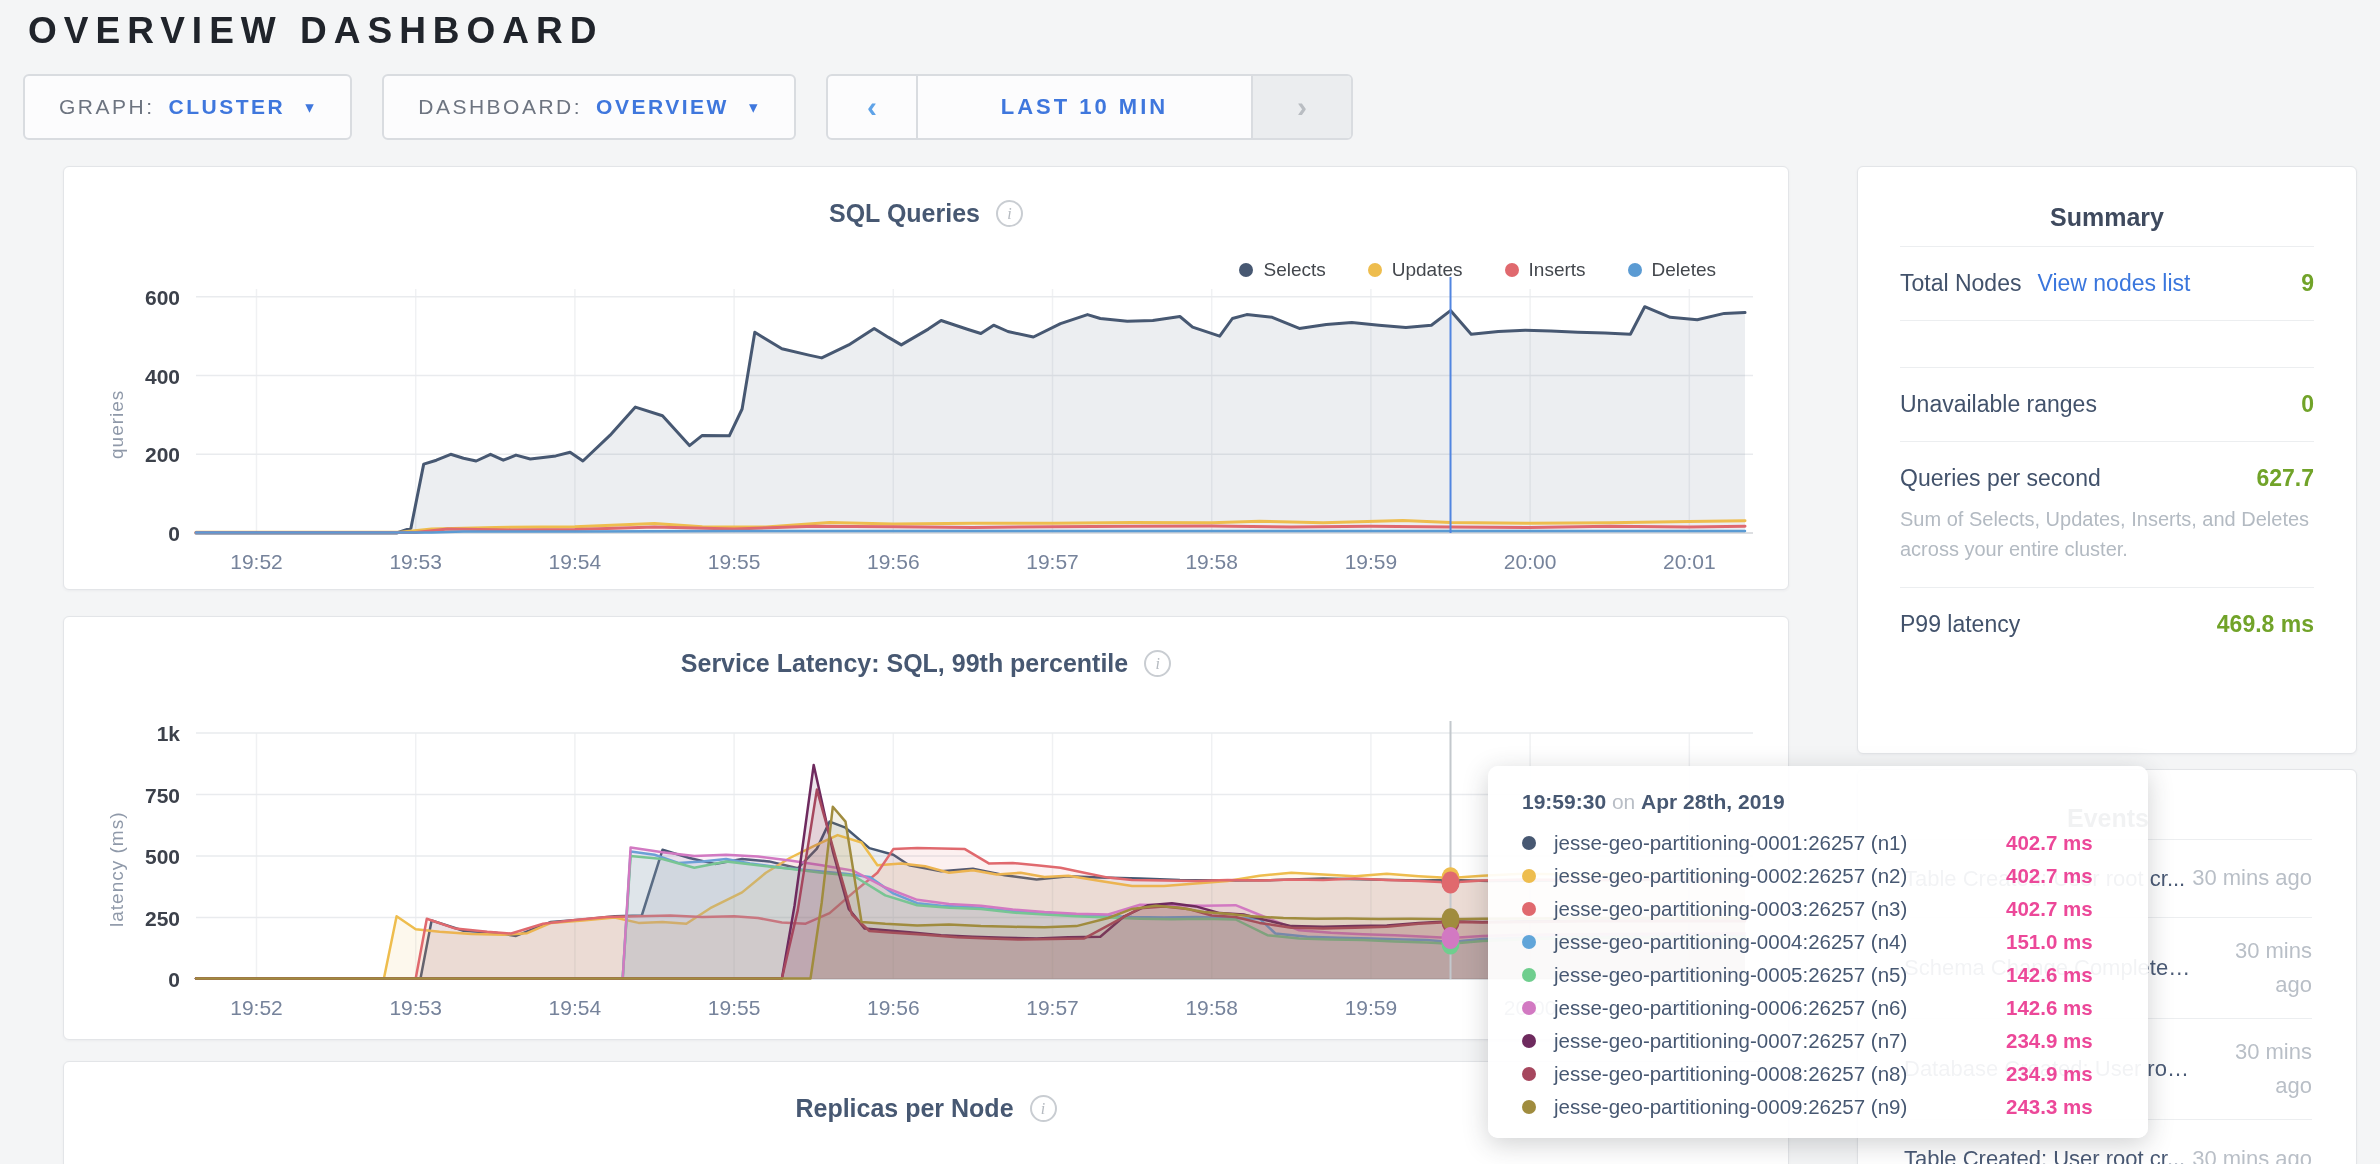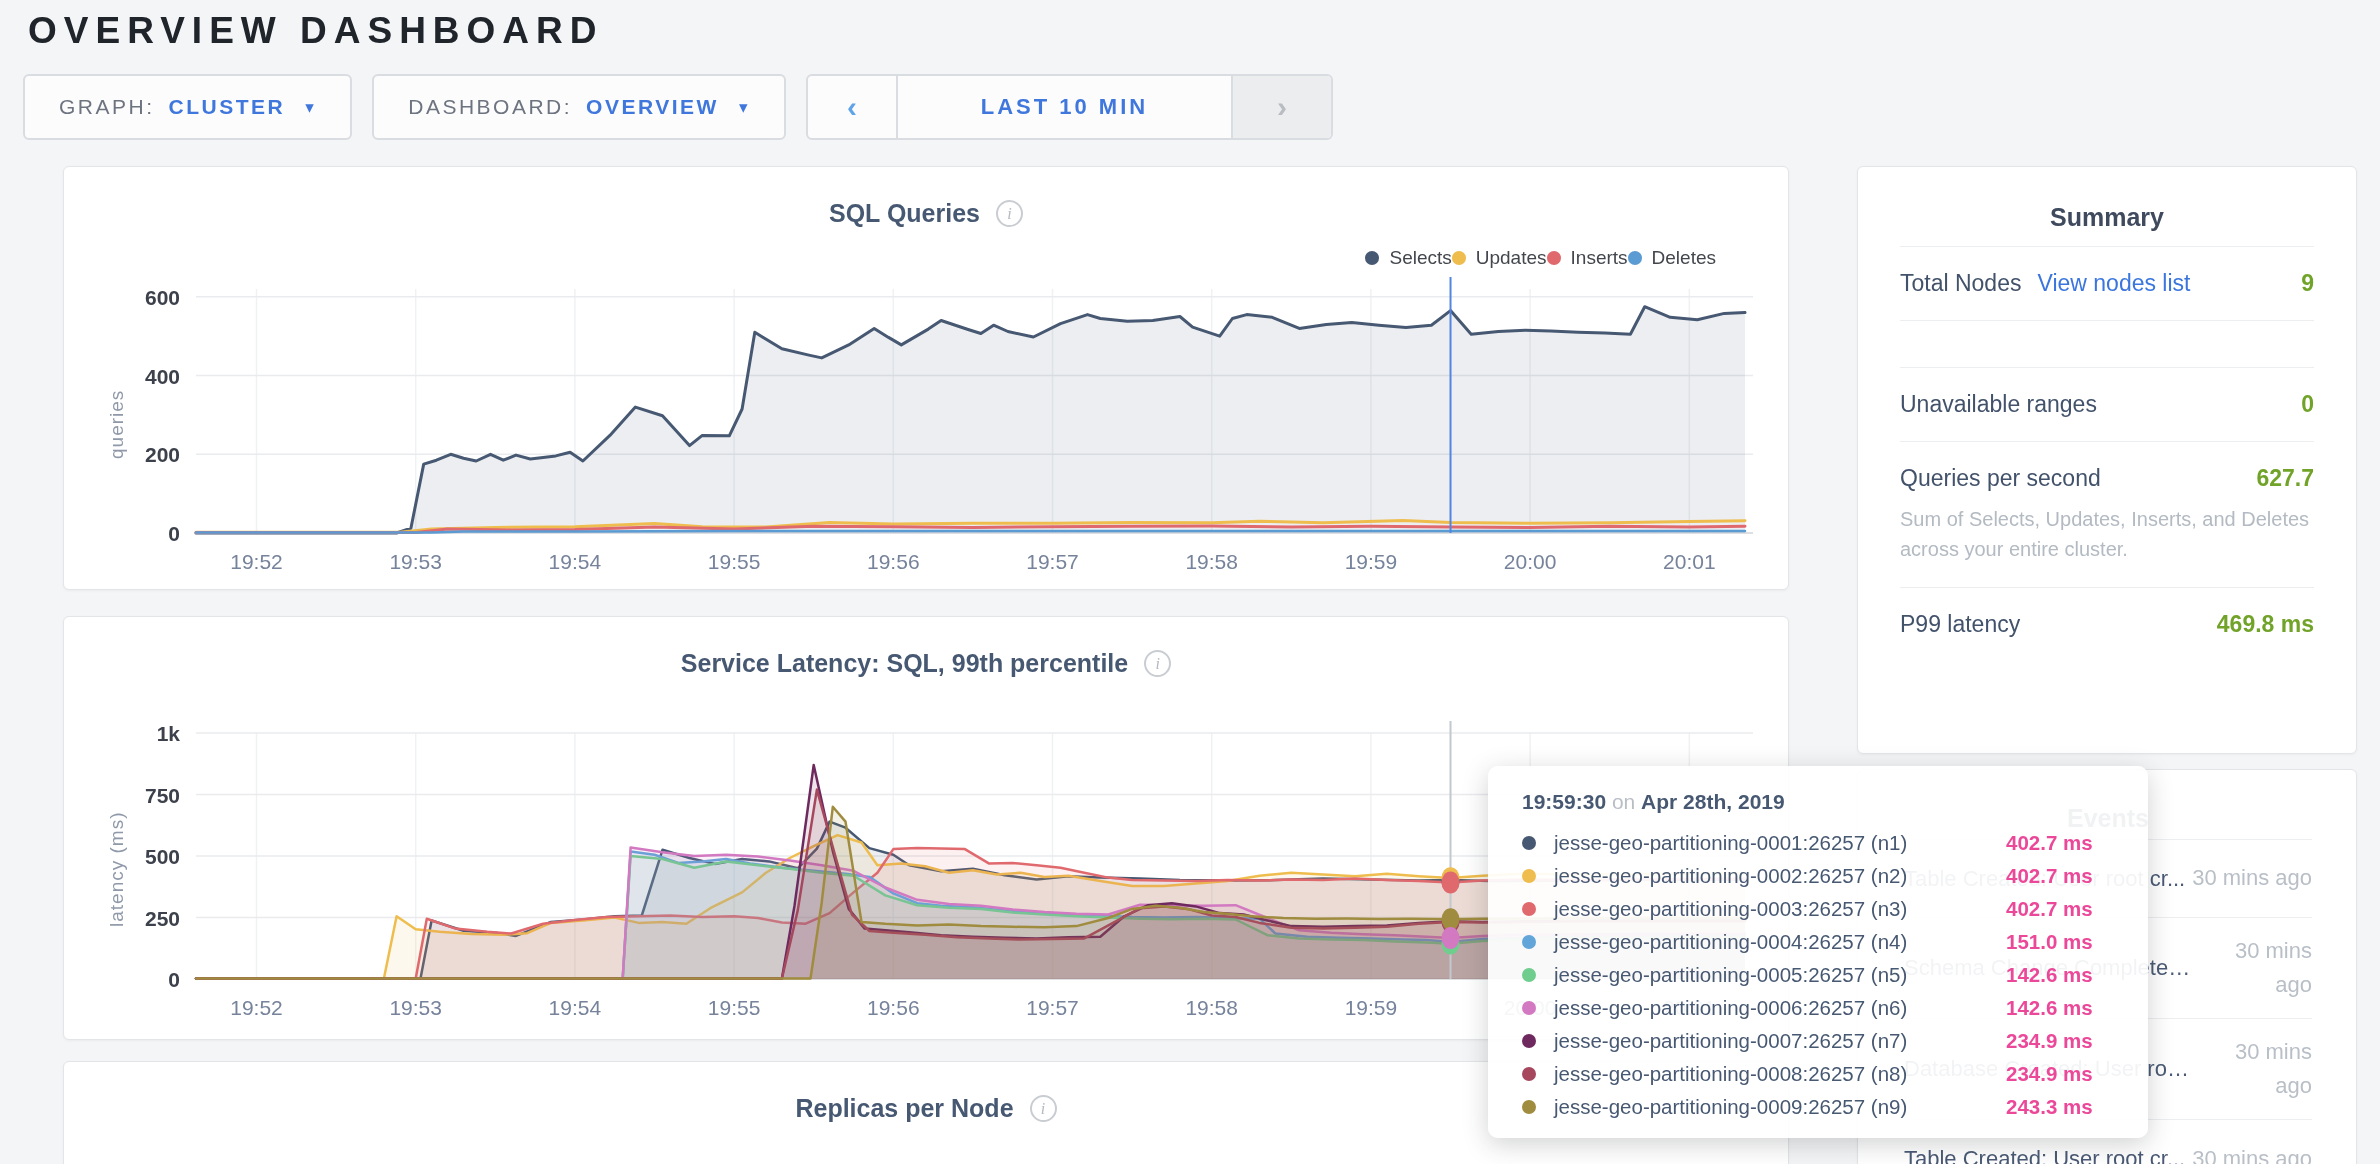--- a/index.html
+++ b/index.html
@@ -3,21 +3,21 @@
 <meta charset="utf-8">
 <style>
   * { margin:0; padding:0; box-sizing:border-box; }
   html,body { width:2380px; height:1164px; overflow:hidden;
     background:#f4f5f6; font-family:"Liberation Sans", sans-serif; }
   .page { position:relative; width:2380px; height:1164px; }
 
   .h1 { padding:10px 0 0 28px; font-size:37px; font-weight:700;
     letter-spacing:7px; color:#20242b; }
 
-  .controls { display:flex; gap:20px; margin:22px 0 0 23px; }
+  .controls { display:flex; gap:30px; margin:22px 0 0 23px; }
   .pill { height:66px; background:#fcfcfd; border:2px solid #d9dce0; border-radius:6px;
     display:flex; align-items:center; padding:0 34px; font-size:21px; letter-spacing:2.5px;
     cursor:pointer; }
   .pill .lbl { color:#6d7480; margin-right:14px; }
   .pill .val { color:#3f77dd; font-weight:700; }
   .pill .caret { color:#3f77dd; font-size:17px; margin-left:20px; }
   .timesel { height:66px; width:527px; background:#fcfcfd; border:2px solid #d9dce0;
     border-radius:6px; display:flex; align-items:stretch; overflow:hidden; }
   .timesel .seg { display:flex; align-items:center; justify-content:center; }
   .ts-prev { width:90px; border-right:2px solid #d9dce0; color:#5fa3e8;
@@ -32,21 +32,21 @@
   .card { background:#fff; border:1px solid #e3e5e8; border-radius:6px;
     box-shadow:0 1px 3px rgba(60,64,70,0.05); position:relative;margin-left:40px; }
   .chartcard1 { height:424px; }
   .chartcard2 { height:424px; margin-top:26px; }
   .chartcard3 { height:120px; margin-top:21px; }
   .ctitle { display:flex; justify-content:center; align-items:center; gap:16px; padding-top:32px; }
   .ctitle .t { font-size:25px; font-weight:700; color:#475872; }
   .info { width:27px; height:27px; border-radius:50%; border:2px solid #c9cdd2; color:#b5bac0;
     font-size:16px; display:flex; align-items:center; justify-content:center;
     font-style:italic; font-family:"Liberation Serif", serif; cursor:pointer; }
-  .legend { position:absolute; top:80px; right:72px; display:flex; }
+  .legend { position:absolute; top:92px; right:72px; display:flex; gap:42px; }
   .litem { display:flex; align-items:center; gap:10px; cursor:pointer; }
   .ldot { width:14px; height:14px; border-radius:50%; }
   .llbl { font-size:19px; color:#43474d; }
   .chartwrap { position:absolute; left:0; top:96px; }
   .chartwrap2 { position:absolute; left:0; top:92px; }
   .ylab { position:absolute; transform:rotate(-90deg); transform-origin:left top;
     font-size:19px; color:#8f99a9; letter-spacing:1px; }
   .ytick { font-size:21px; fill:#3c414b; font-weight:700; }
   .xtick { font-size:21px; fill:#76839b; }
 

